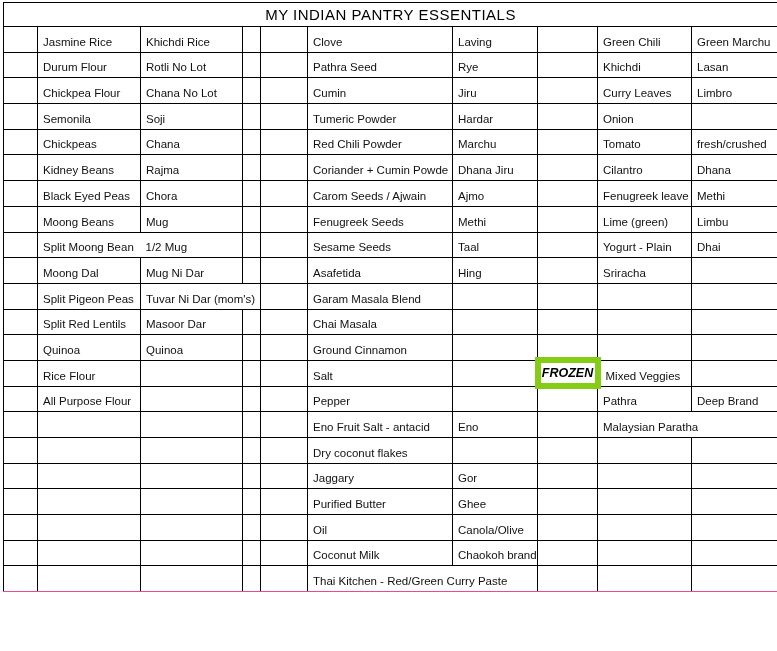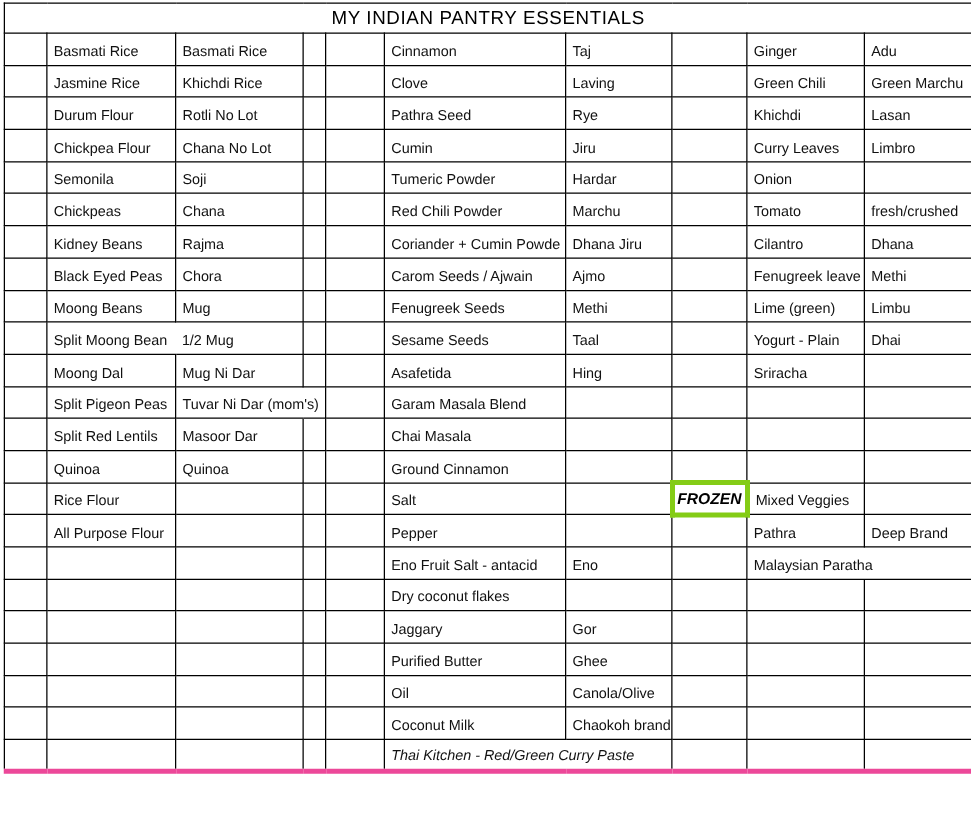--- a/index.html
+++ b/index.html
@@ -6,26 +6,26 @@
   body{width:777px;height:651px;font-family:"Liberation Sans",sans-serif;overflow:hidden;}
   table{border-collapse:collapse;table-layout:fixed;margin:2px 0 0 3px;width:774px;}
   td{border:1px solid #000;height:25.7px;font-size:11.5px;color:#111;
      vertical-align:bottom;padding:0 0 4px 5px;white-space:nowrap;overflow:hidden;
      box-sizing:border-box;}
   tr.title-row td{border:1px solid #000;height:24px;text-align:center;vertical-align:middle;
      font-size:15px;padding:0;letter-spacing:.5px;color:#000;}
   tr.hdr td{border:2px solid #000;height:27px;font-weight:bold;font-size:11px;
      text-align:center;vertical-align:middle;padding:0;color:#000;}
   tr.hdr td.grp{font-style:italic;font-size:12.5px;}
-  td.frozen{border:4px solid #84cc16;font-weight:bold;font-style:italic;font-size:12.5px;
+  td.frozen{border:6px solid #84cc16;font-weight:bold;font-style:italic;font-size:12.5px;
      text-align:center;vertical-align:middle;padding:0;color:#000;}
   td.ovf{overflow:visible;}
   td.no-r{border-right:none;}
   td.no-l{border-left:none;}
-  tr.last td{border-bottom:4px solid #ec4899;font-style:italic;}
+  tr.last td{border-bottom:1px solid #ec4899;}
 </style>
 </head>
 <body>
 
 <table>
   <colgroup>
     <col style="width:34px">
       <col style="width:103px">
       <col style="width:102px">
     <col style="width:18px">
@@ -37,32 +37,20 @@
     <col style="width:86px">
   </colgroup>
   <tbody>
     <tr class="title-row">
       <td colspan="10">MY INDIAN PANTRY ESSENTIALS</td>
     </tr>
   </tbody>
   <tbody id="body-rows">
       <tr>
         <td></td>
-        <td>Basmati Rice</td>
-        <td>Basmati Rice</td>
-        <td></td>
-        <td></td>
-        <td>Cinnamon</td>
-        <td>Taj</td>
-        <td></td>
-        <td>Ginger</td>
-        <td>Adu</td>
-      </tr>
-      <tr>
-        <td></td>
         <td>Jasmine Rice</td>
         <td>Khichdi Rice</td>
         <td></td>
         <td></td>
         <td>Clove</td>
         <td>Laving</td>
         <td></td>
         <td>Green Chili</td>
         <td>Green Marchu</td>
       </tr>

